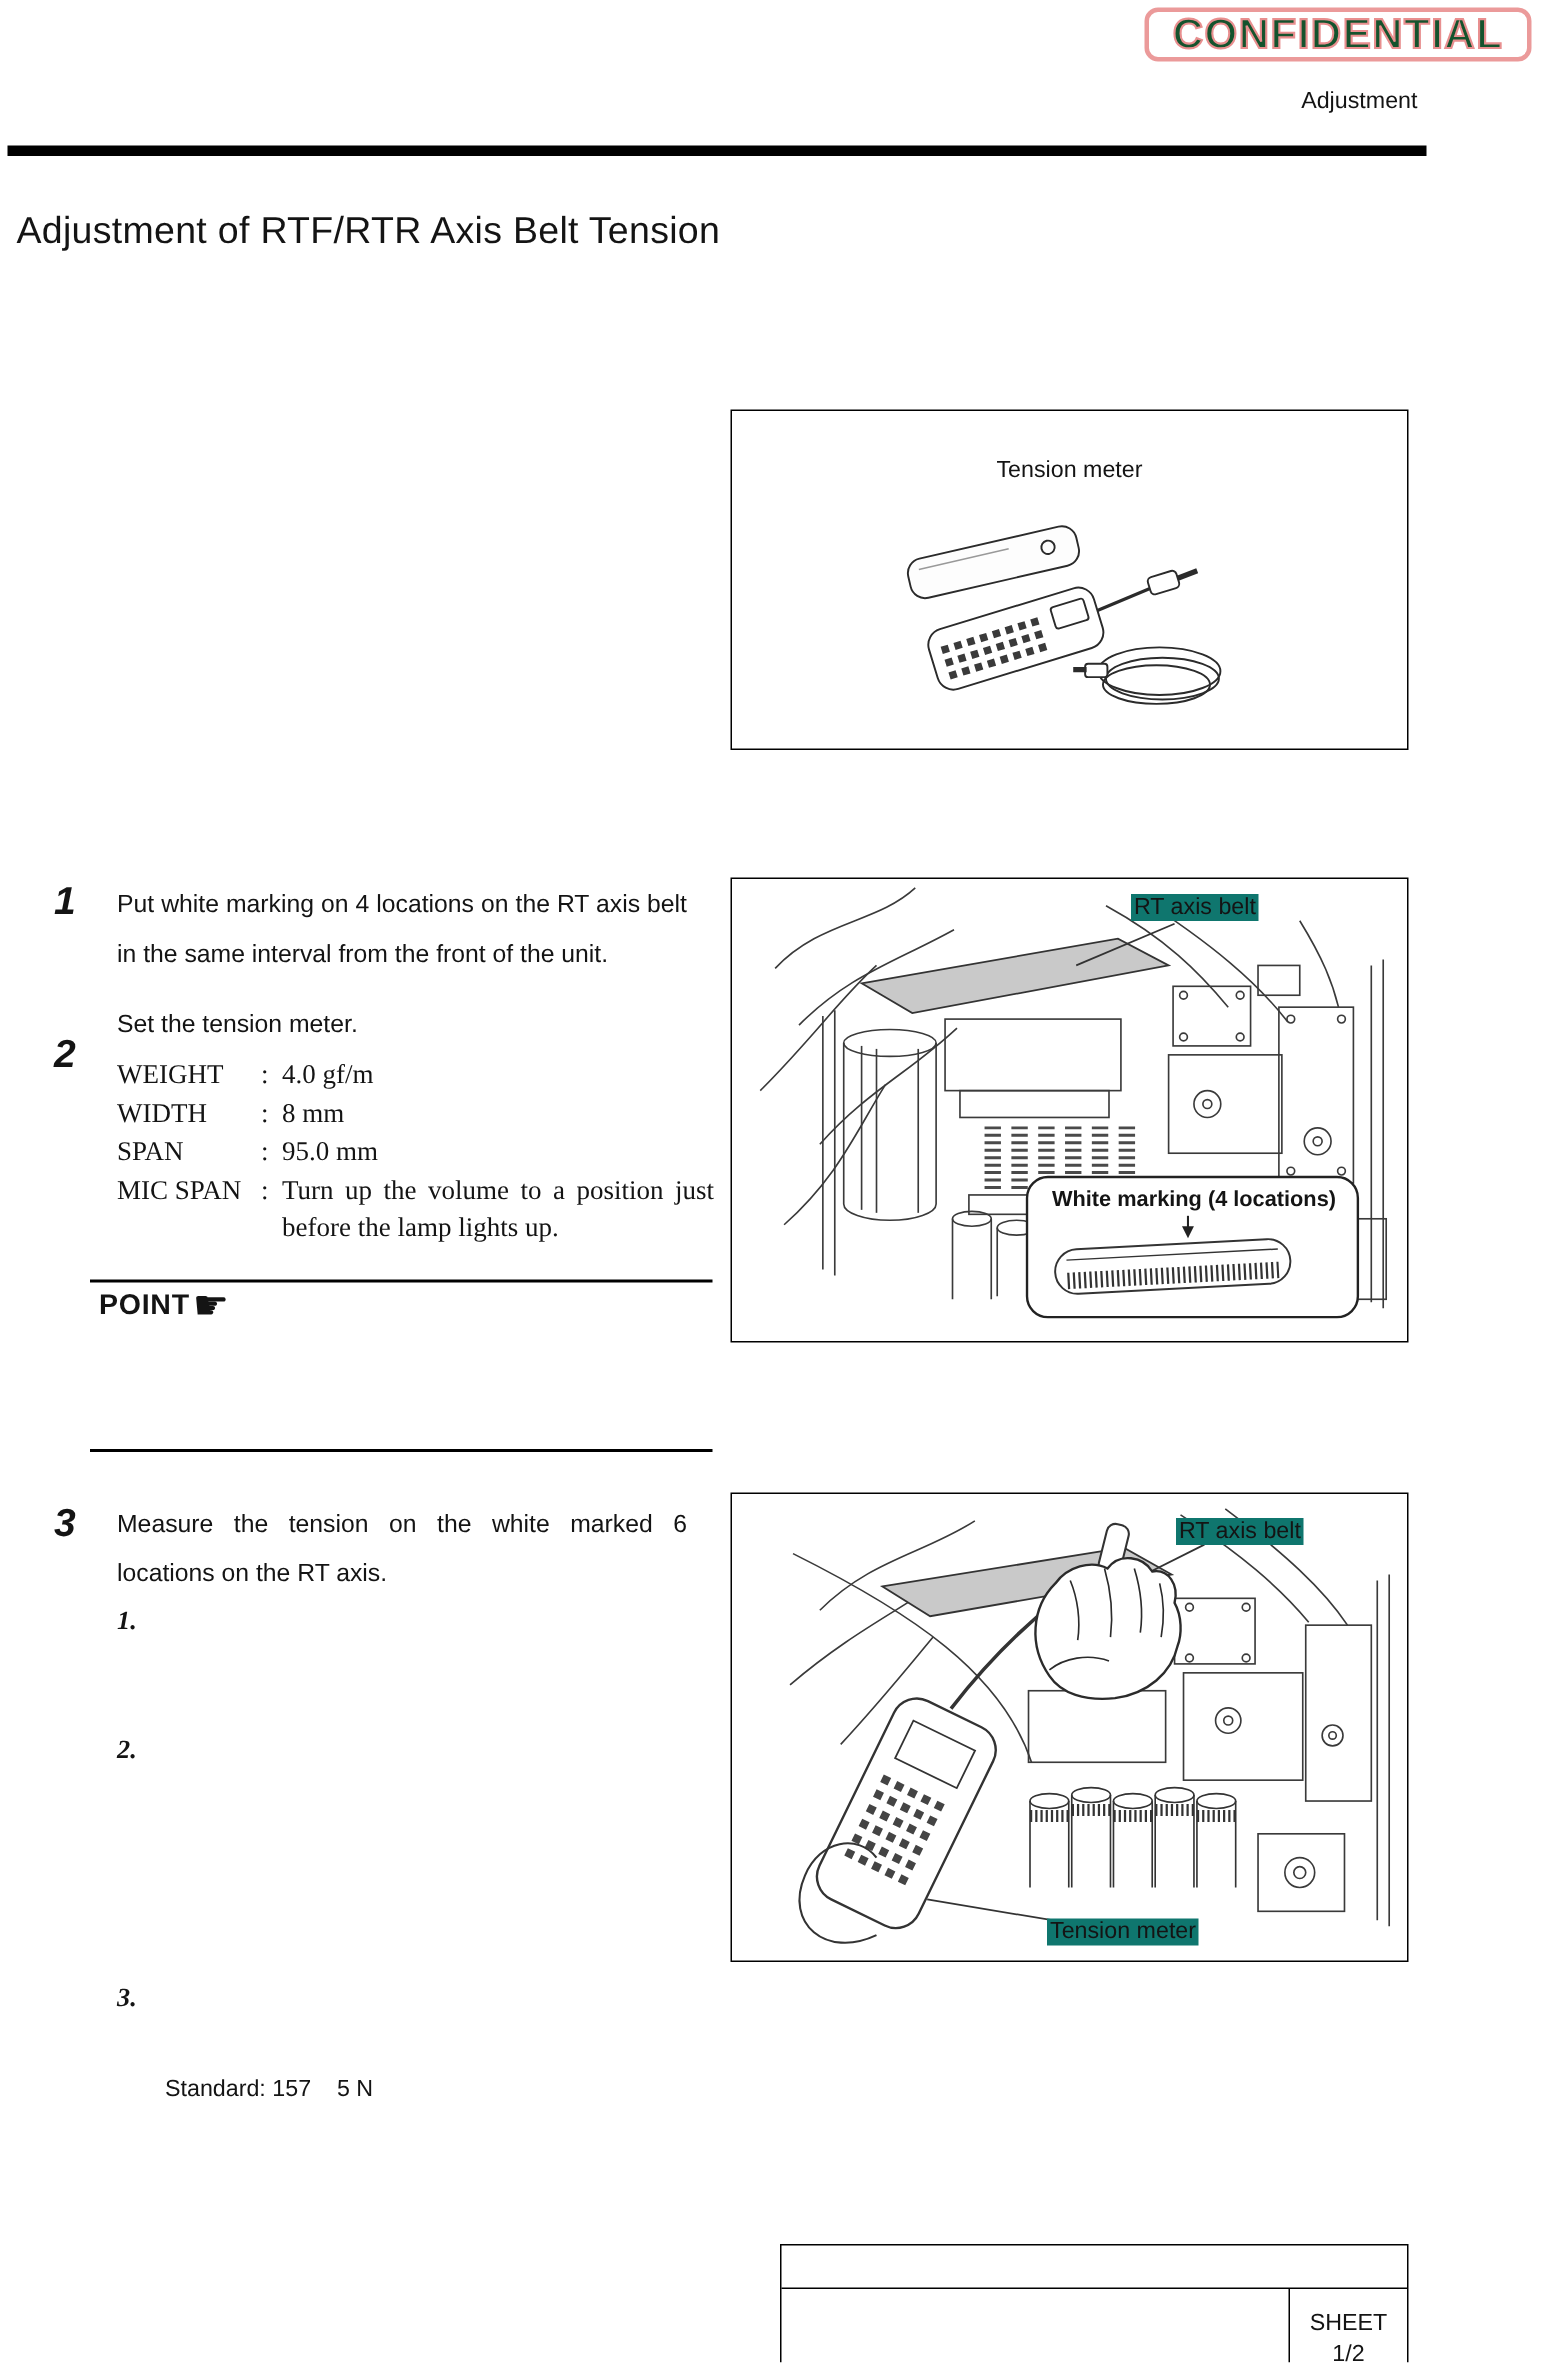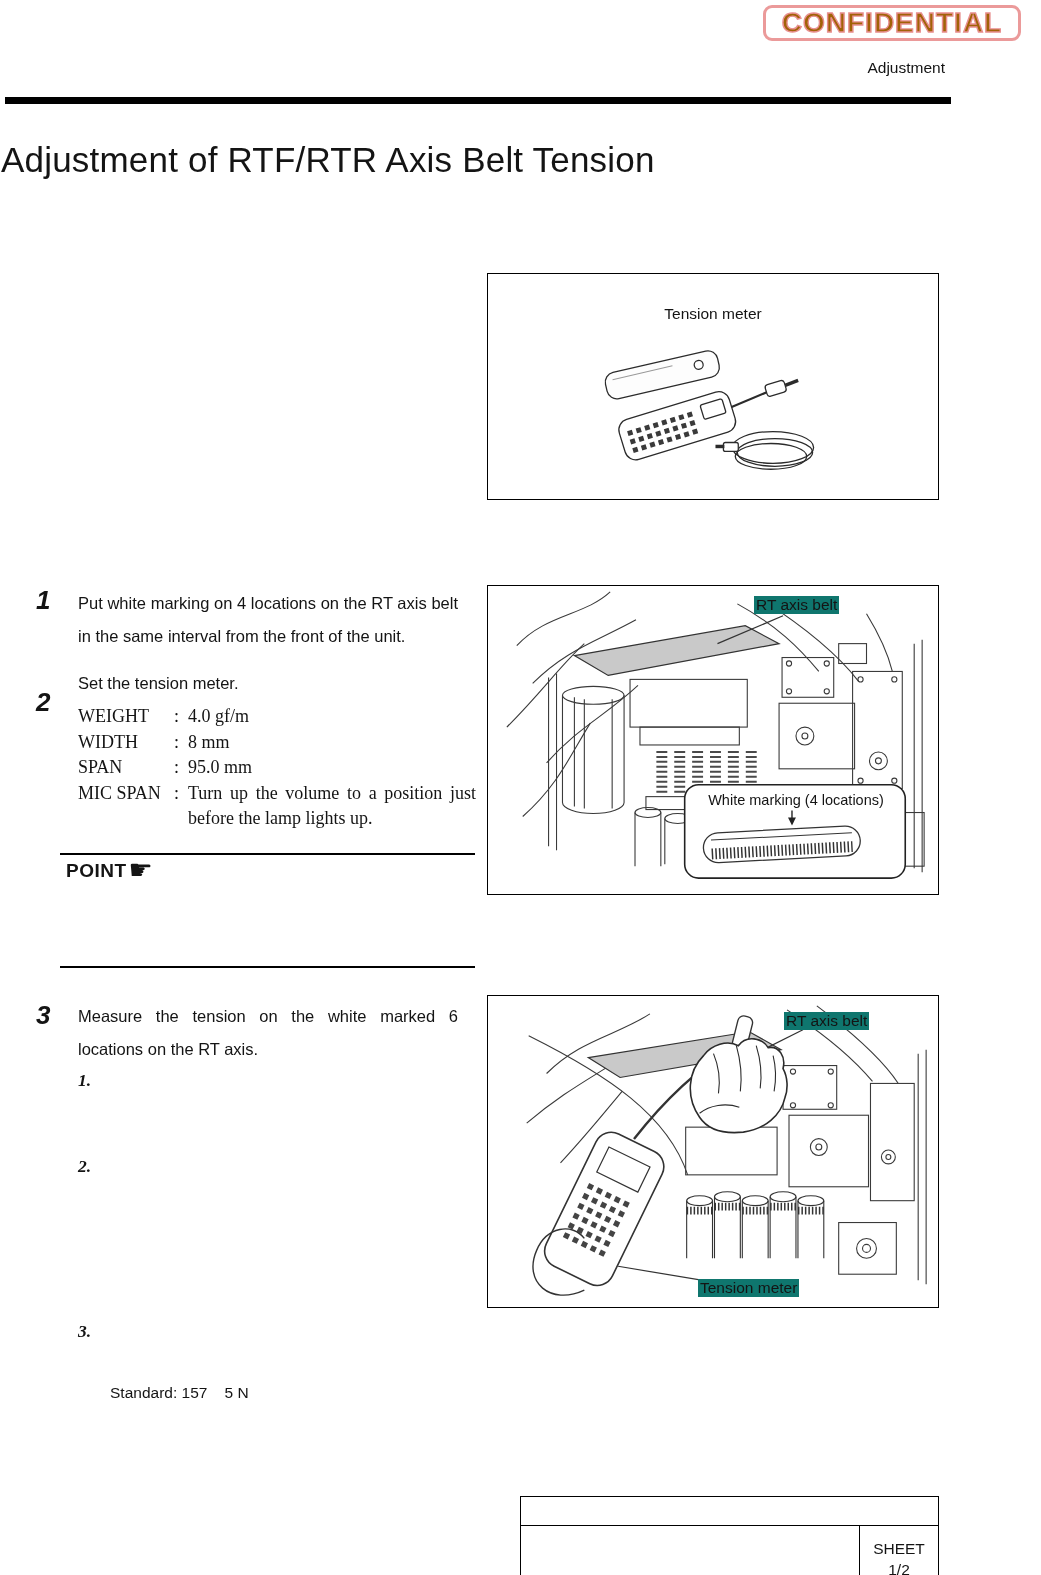--- a/index.html
+++ b/index.html
@@ -2,35 +2,35 @@
 <html><head>
 <meta charset="utf-8">
 <style>
   *{margin:0;padding:0;box-sizing:border-box;}
   html,body{background:#fff;}
   .page{position:relative;width:1041px;height:1575px;background:#fff;color:#141414;
         font-family:"Liberation Sans",sans-serif;overflow:hidden;}
 
   .stamp{position:absolute;top:5px;left:763px;width:258px;height:36px;border:3px solid #eb9a9a;
          border-radius:9px;display:flex;align-items:center;justify-content:center;background:#fff;}
-  .stamp span{font-size:28px;font-weight:bold;letter-spacing:1px;color:#a16207;-webkit-text-stroke:1.4px #e88f8f;}
+  .stamp span{font-size:28px;font-weight:bold;letter-spacing:1px;color:#14532d;-webkit-text-stroke:1.4px #e88f8f;}
 
   .section-label{position:absolute;top:59px;right:96px;font-size:15.5px;}
   .rule{position:absolute;left:5px;top:97px;width:946px;height:7px;background:#000;}
-  .title{position:absolute;left:1px;top:140px;font-size:35px;font-weight:400;letter-spacing:0.2px;}
+  .title{position:absolute;left:11px;top:140px;font-size:25px;font-weight:400;letter-spacing:0.2px;}
 
   .figbox{position:absolute;border:1.6px solid #000;background:#fff;}
   .fig1{left:487px;top:273px;width:452px;height:227px;}
   .fig2{left:487px;top:585px;width:452px;height:310px;}
   .fig3{left:487px;top:995px;width:452px;height:313px;}
   .figsvg{position:absolute;left:0;top:0;width:100%;height:100%;}
   .figlabel{position:absolute;font-size:15.5px;background:#0f766e;padding:0 2px;white-space:nowrap;}
   .f1caption{left:0;right:0;top:31px;text-align:center;background:transparent;}
   .f2belt{left:266px;top:10px;}
-  .f2callout{left:201px;top:206px;width:214px;text-align:center;font-size:14.5px;background:transparent;padding:0;}
+  .f2callout{left:201px;top:206px;width:214px;text-align:center;font-size:14.5px;background:transparent;padding:0;font-weight:bold;}
   .f3belt{left:296px;top:16px;}
   .f3meter{left:210px;top:283px;}
 
   .stepnum{position:absolute;left:36px;font-style:italic;font-weight:bold;font-size:26px;}
   .n1{top:585px;}.n2{top:687px;}.n3{top:1000px;}
   .steptext{position:absolute;left:78px;width:380px;font-size:16.5px;line-height:33px;text-align:justify;}
   .t1{top:587px;}
   .t2{top:667px;text-align:left;width:360px;}
   .t3{top:1000px;}
 

